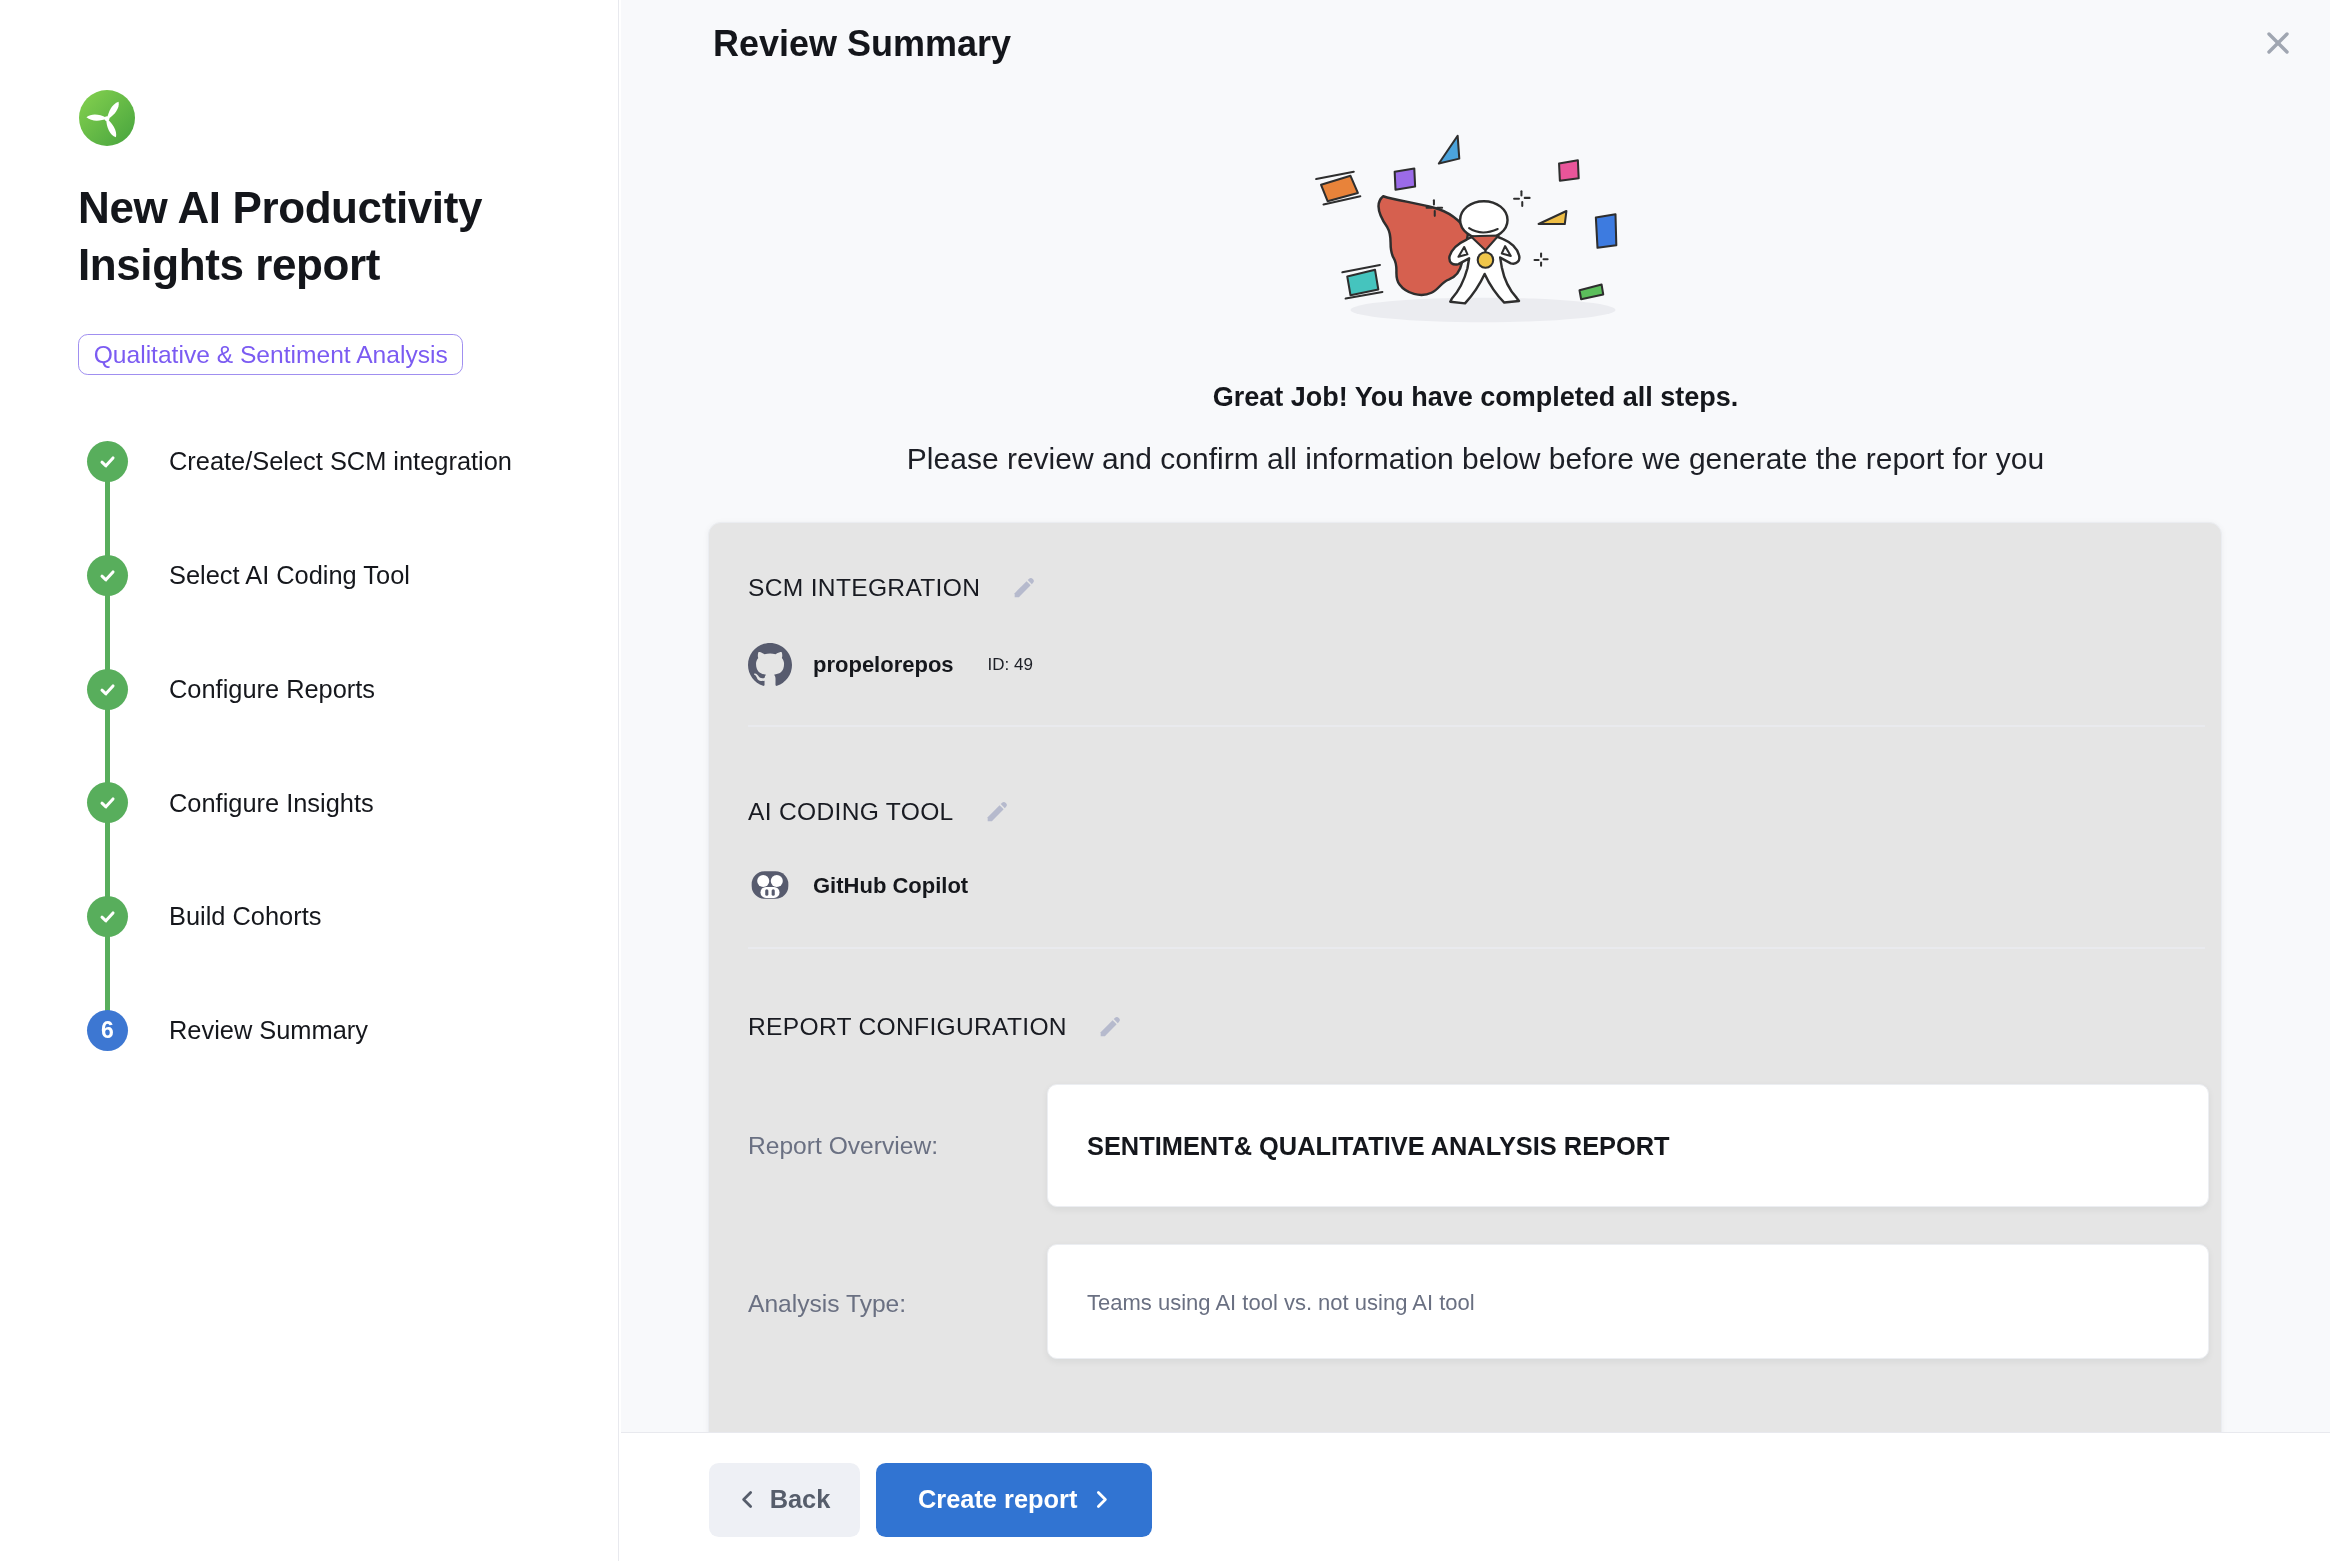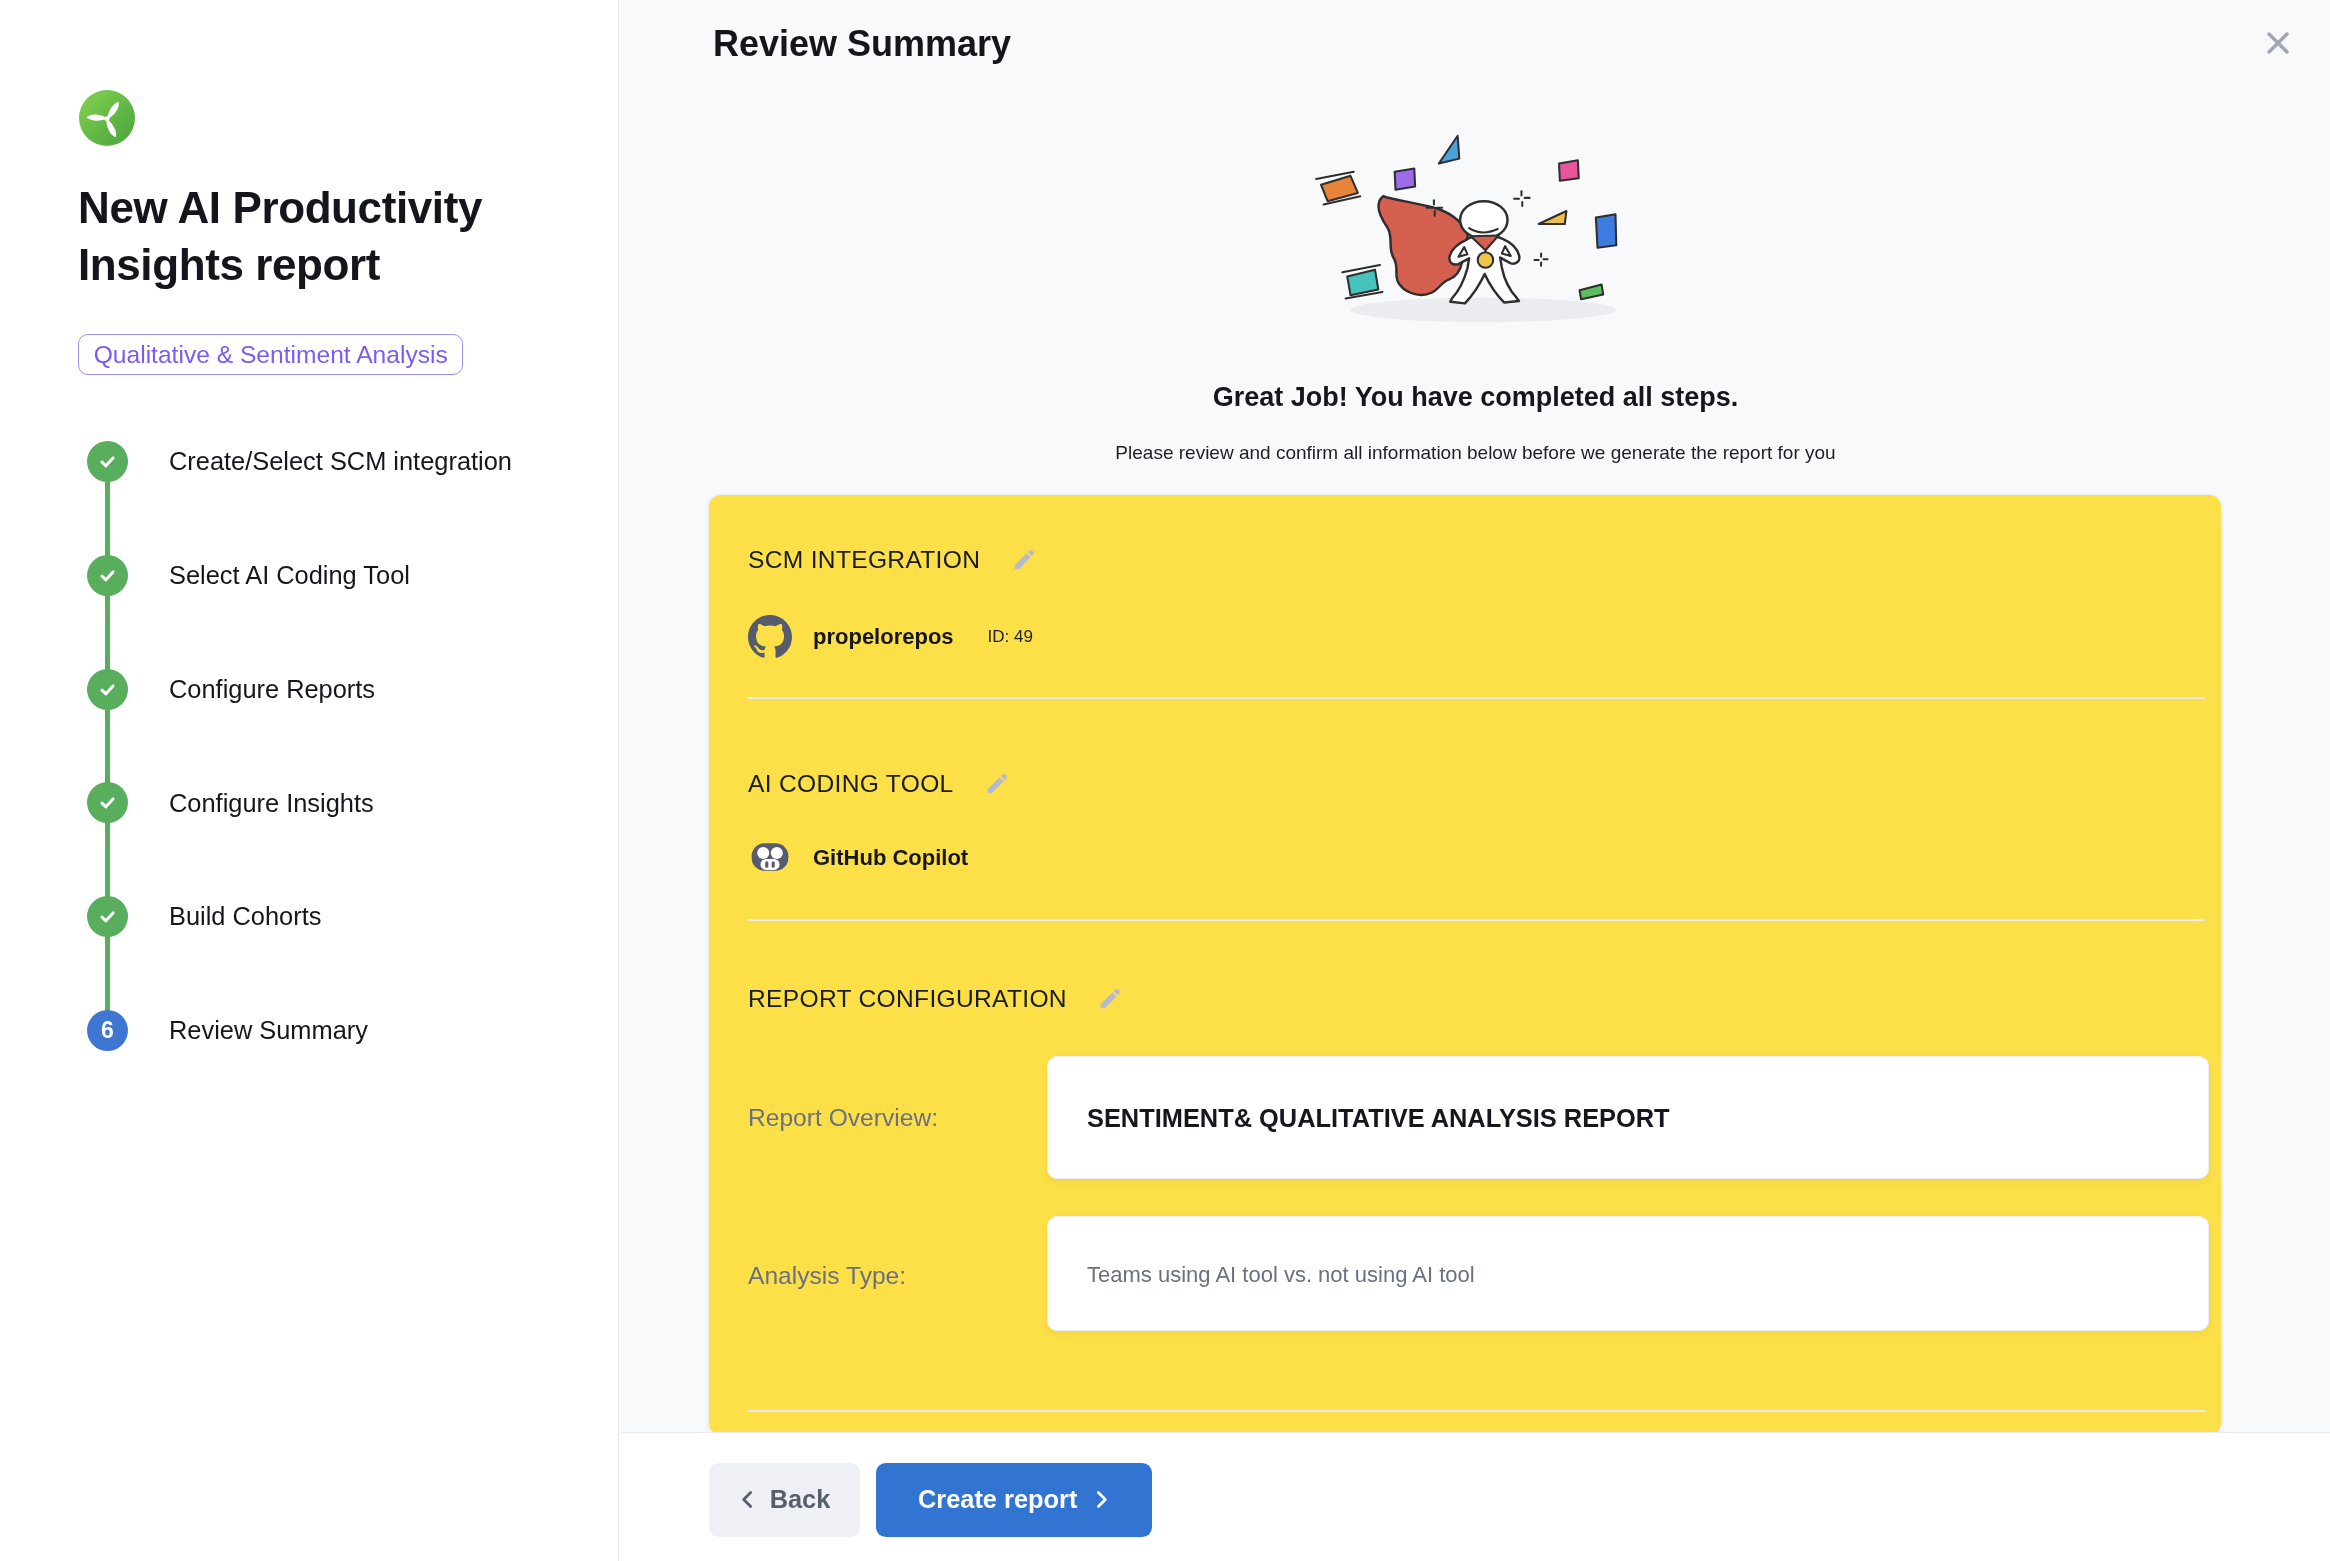--- a/index.html
+++ b/index.html
@@ -24,24 +24,24 @@
               font-weight:500;white-space:nowrap;}
 
   
   .main{position:absolute;left:621px;top:0;width:1709px;height:1562px;background:#f8f9fb;}
   .panel-title{position:absolute;left:92px;top:23px;font-size:36px;font-weight:700;color:#14161b;}
   .close-btn{position:absolute;left:1639px;top:24.6px;width:36px;height:36px;cursor:pointer;}
   .illustration{position:absolute;left:657px;top:121px;width:410px;height:229px;}
   .congrats-h{position:absolute;left:0;top:382px;width:1709px;text-align:center;
               font-size:27px;font-weight:700;color:#15171c;}
   .congrats-s{position:absolute;left:0;top:442px;width:1709px;text-align:center;
-              font-size:19px;font-weight:400;color:#1d1f26;}
-
-  
-  .card{position:absolute;left:87px;top:494px;width:1514px;height:942px;background:#fde047;
+              font-size:30px;font-weight:400;color:#1d1f26;}
+
+  
+  .card{position:absolute;left:87px;top:522px;width:1514px;height:942px;background:#e5e5e5;
         border:0.8px solid #ebedf1;border-radius:13px;box-sizing:border-box;
         box-shadow:0 1.6px 6.6px rgba(25,28,40,0.05);}
   .sec-header{position:absolute;left:39px;display:flex;align-items:center;height:33px;}
   .sec-label{font-size:24.6px;font-weight:500;letter-spacing:0.3px;color:#191b22;white-space:nowrap;}
   .edit-btn{margin-left:29.5px;width:29.5px;height:29.5px;cursor:pointer;display:flex;align-items:center;}
   .val-row{position:absolute;left:39px;display:flex;align-items:center;height:46px;}
   .val-name{margin-left:21px;font-size:22px;font-weight:700;color:#15171c;}
   .val-id{margin-left:34px;font-size:17px;font-weight:400;color:#1d1f26;}
   .divider{position:absolute;left:39px;right:15.6px;height:1.6px;background:#e9eaee;}
   .field-label{position:absolute;left:39px;height:33px;line-height:33px;font-size:24.6px;color:#6a7082;}

